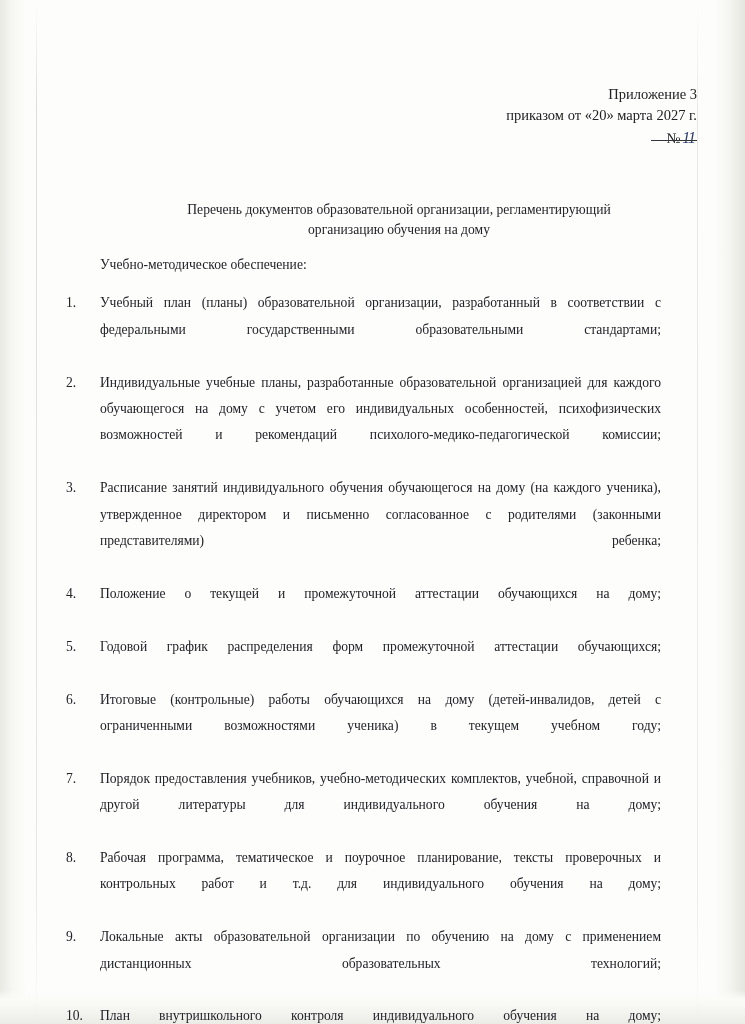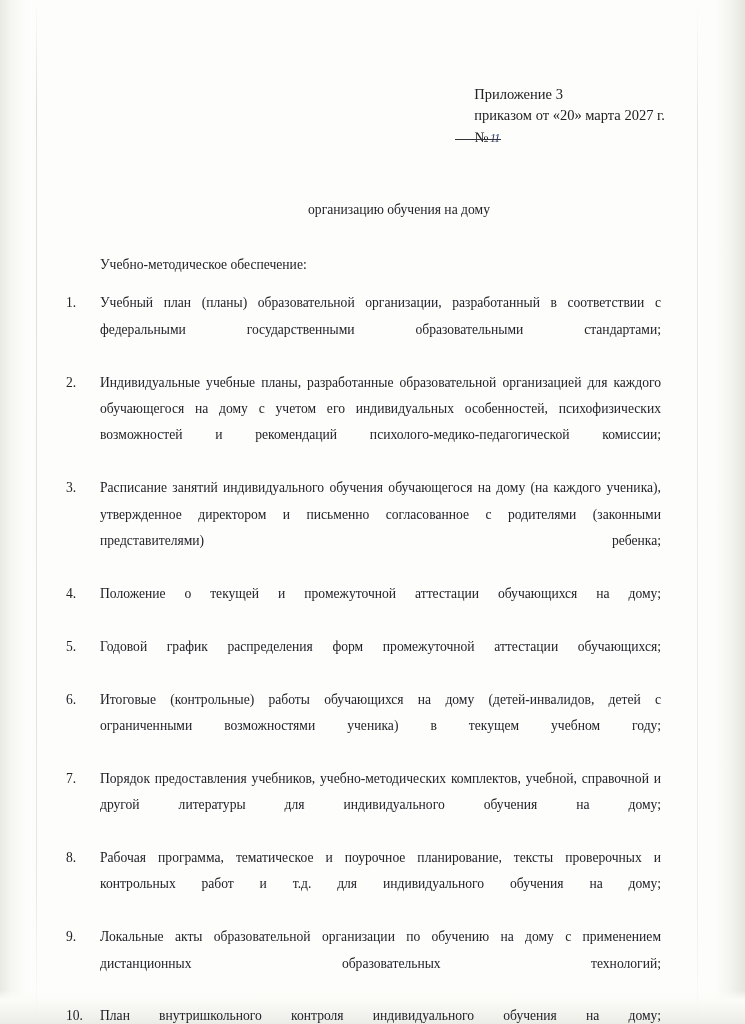--- a/index.html
+++ b/index.html
@@ -60,41 +60,41 @@
     position: absolute;
     top: 0; left: 0;
     width: 745px;
     height: 1024px;
   }
 
   
   .header-block {
     position: absolute;
     top: 84px;
-    right: 80px;
-    text-align: left;
+    right: 48px;
+    text-align: right;
     font-size: 14.5px;
     line-height: 21px;
     color: #222226;
   }
   .header-line {
     white-space: nowrap;
   }
   .order-number-line {
     position: relative;
     display: inline-block;
     margin-top: 1px;
   }
   .order-number-label {
     font-size: 14.5px;
   }
   .order-number-hand {
     font-family: "Liberation Serif", serif;
     font-style: italic;
-    font-size: 12px;
+    font-size: 16px;
     color: #2a3d6b;
     padding-left: 2px;
     letter-spacing: -1px;
   }
   .order-number-underline {
     display: inline-block;
     width: 46px;
     border-bottom: 1px solid #33333a;
     position: relative;
     top: -2px;
@@ -166,20 +166,21 @@
 
     <div class="header-block">
       <div class="header-line">Приложение 3</div>
       <div class="header-line">приказом от «20» марта 2027 г.</div>
       <div class="header-line order-number-line">
         <span class="order-number-label">№</span><span class="order-number-hand">11</span><span class="order-number-underline"></span>
       </div>
     </div>
 
     <div class="doc-title">
+      <div>Перечень документов образовательной организации, регламентирующий</div>
       <div>организацию обучения на дому</div>
     </div>
 
     <div class="body-area">
       <div class="subhead">Учебно-методическое обеспечение:</div>
 
       <div class="item">
         <div class="item-num">1.</div>
         <div class="item-text">Учебный план (планы) образовательной организации, разработанный в соответствии с федеральными государственными образовательными стандартами;</div>
       </div>

